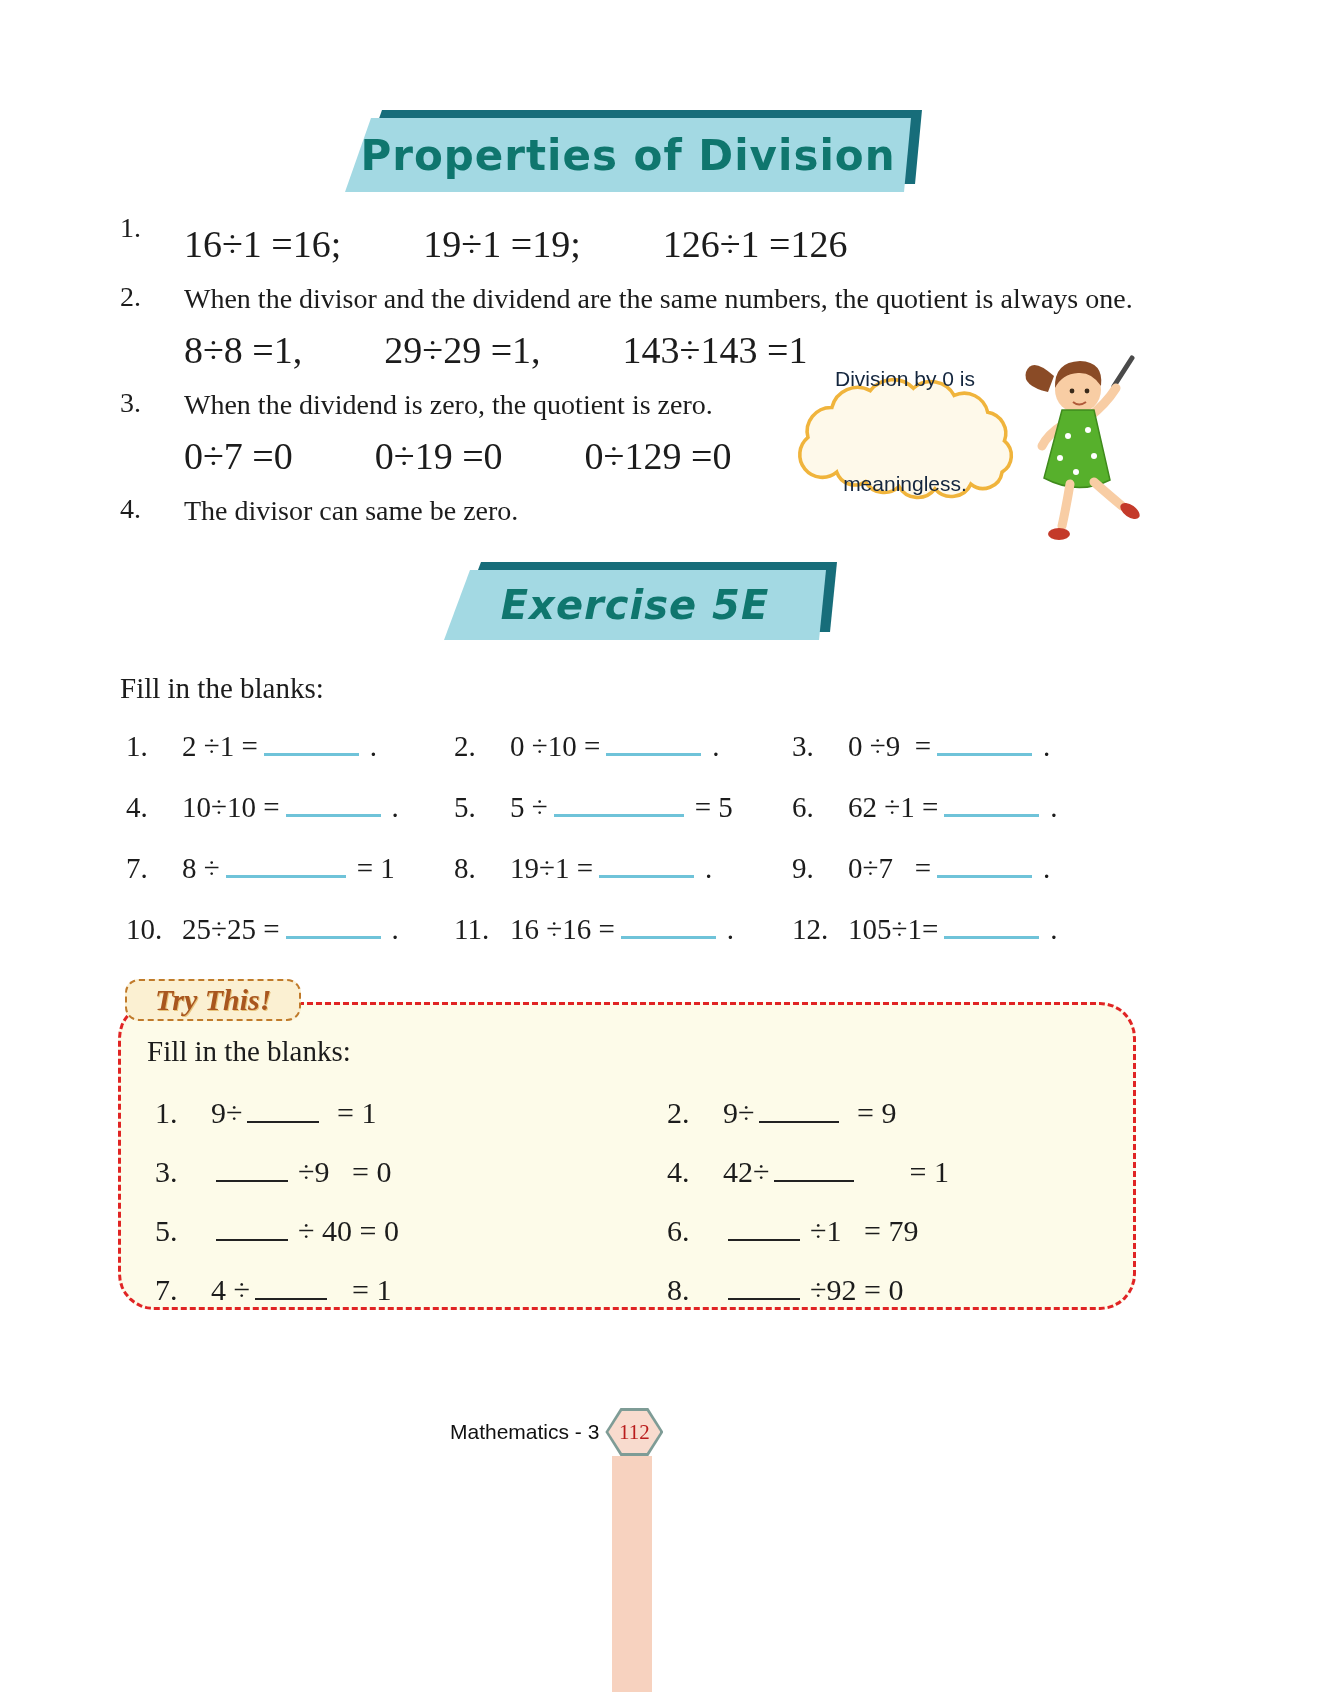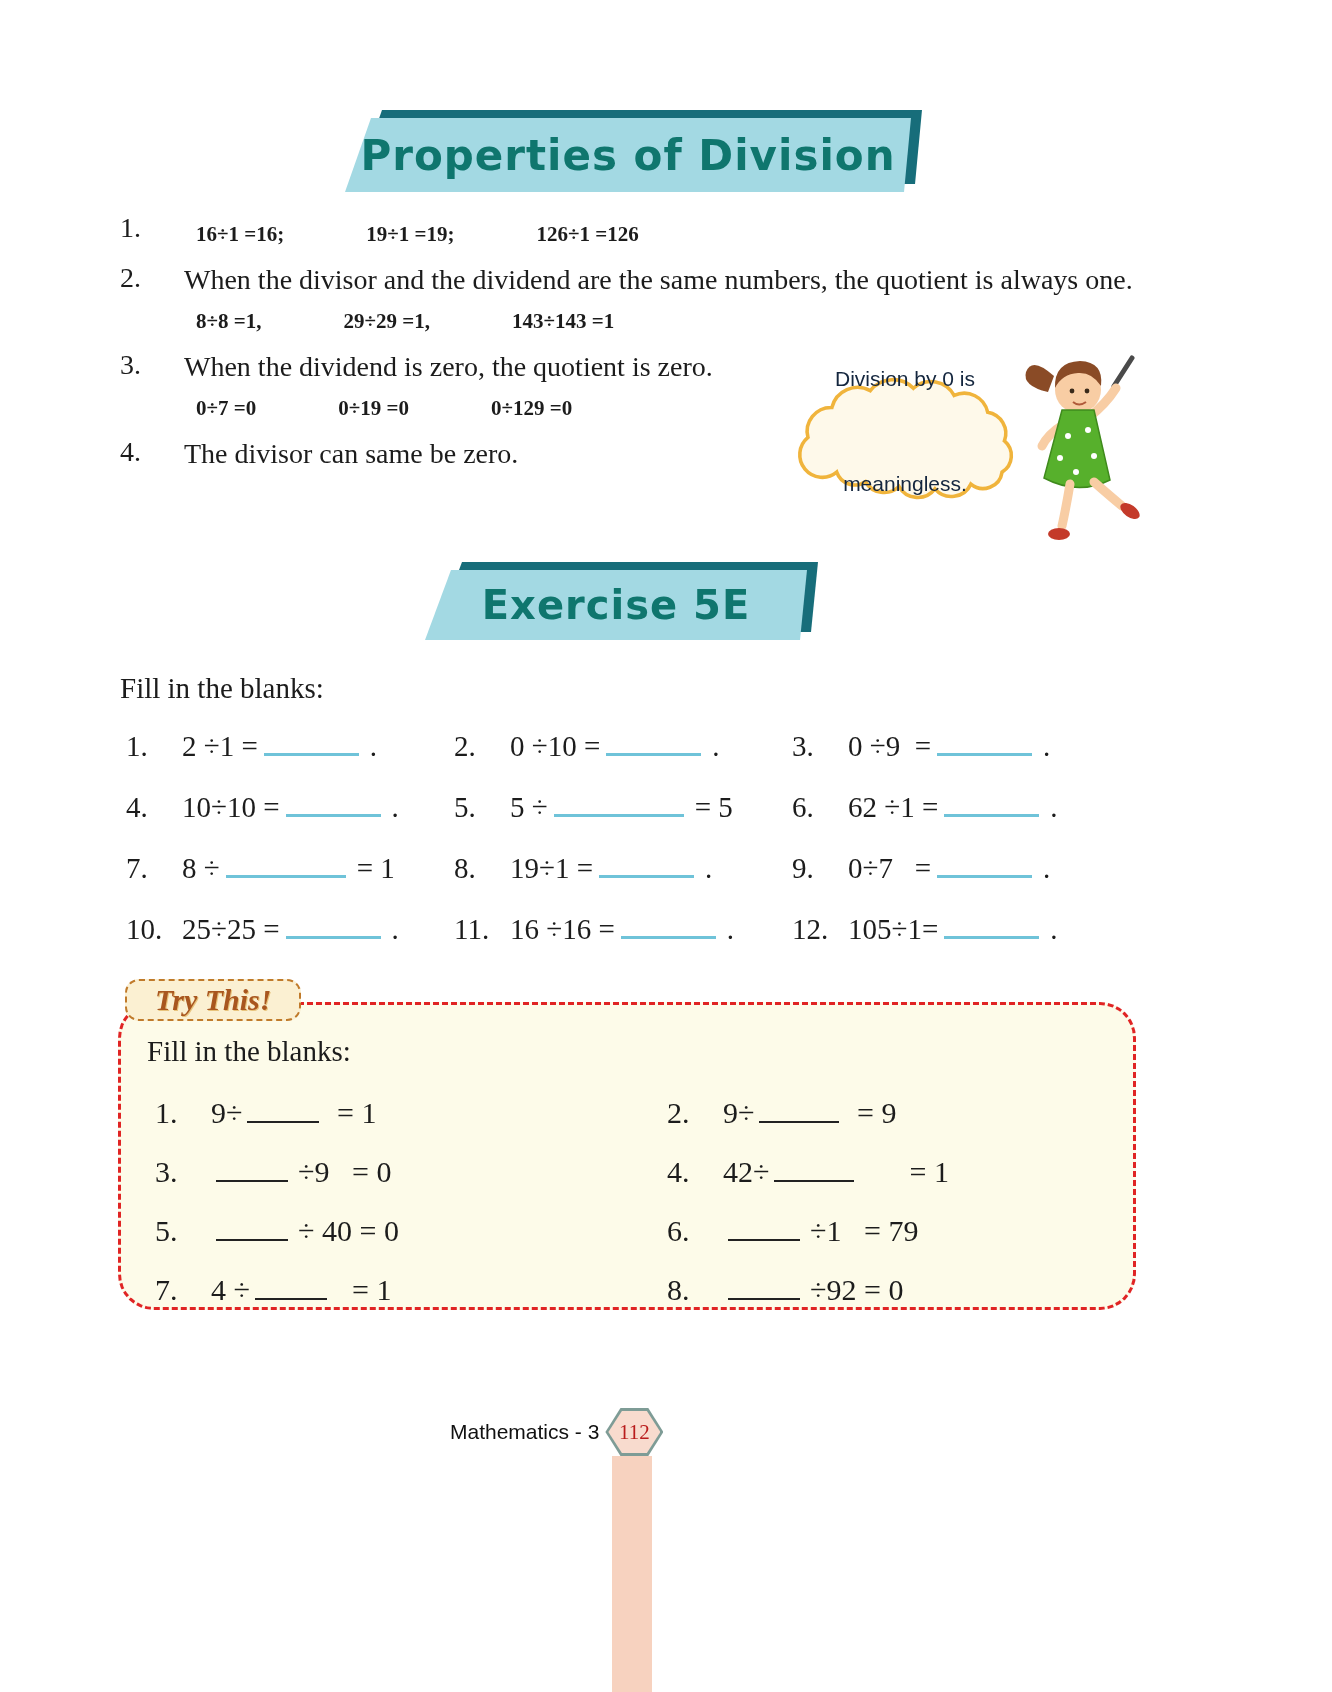--- a/index.html
+++ b/index.html
@@ -9,30 +9,30 @@
 
   
   .banner{position:absolute;}
   .banner .back,.banner .face{position:absolute;inset:0;
         clip-path:polygon(26px 0,100% 0,calc(100% - 7px) 100%,0 100%);}
   .banner .back{transform:translate(11px,-8px);background:#176d7a;}
   .banner .face{background:#a3d9e3;display:flex;align-items:center;justify-content:center;}
   .banner .face span{font-family:"DejaVu Sans",sans-serif;font-weight:800;color:#0f766e;letter-spacing:1px;}
   .banner-main{left:345px;top:118px;width:566px;height:74px;}
   .banner-main .face span{font-size:42px;}
-  .banner-exercise{left:425px;top:570px;width:382px;height:70px;}
+  .banner-exercise{left:444px;top:570px;width:382px;height:70px;font-style:italic;}
   .banner-exercise .face span{font-size:40px;}
 
   
   .props{position:absolute;left:120px;top:212px;width:1032px;}
   .prop{display:flex;}
   .pnum{flex:0 0 64px;font-size:28px;}
   .pbody{flex:1;}
   .ptext{font-size:28px;line-height:1.32;text-align:justify;}
-  .pex{font-size:21px;margin:10px 12px 15px;font-weight:bold;}
+  .pex{font-size:38px;margin:10px 0 15px;}
   .pex span{margin-right:82px;white-space:pre;}
 
   
   .cloud{position:absolute;left:778px;top:364px;width:254px;height:142px;}
   .cloud svg{position:absolute;inset:0;width:100%;height:100%;}
   .ctext{position:absolute;inset:0;display:flex;flex-direction:column;align-items:center;
          justify-content:space-between;font-family:"Liberation Sans",sans-serif;font-size:21px;
          color:#14263e;line-height:1.4;padding-bottom:8px;}
   .girl{position:absolute;left:1002px;top:346px;}
 

